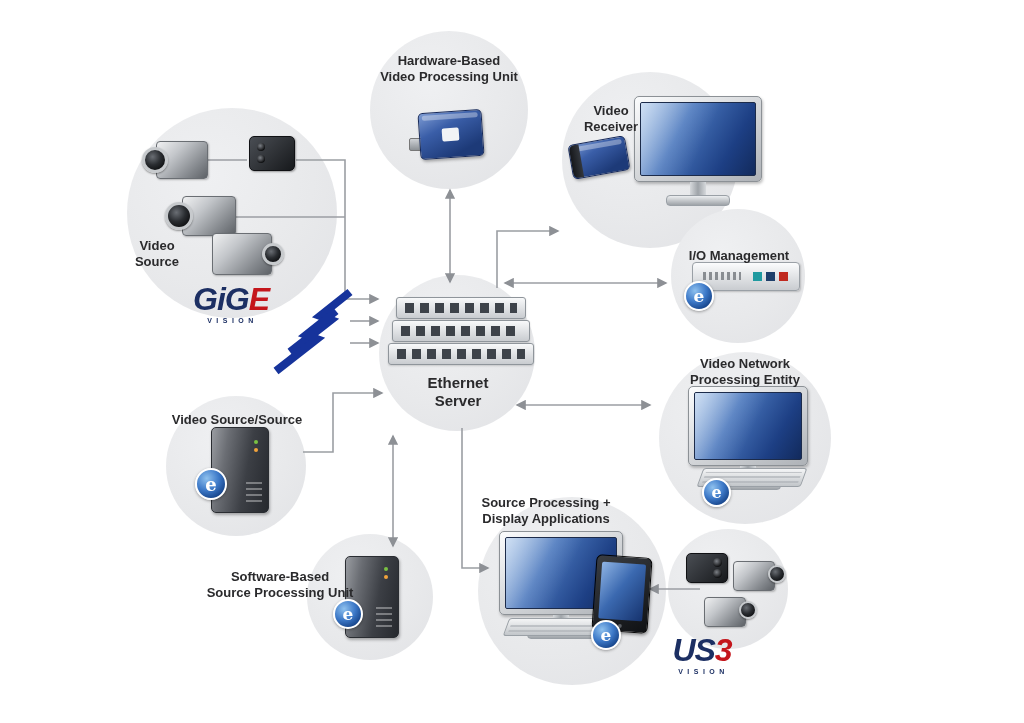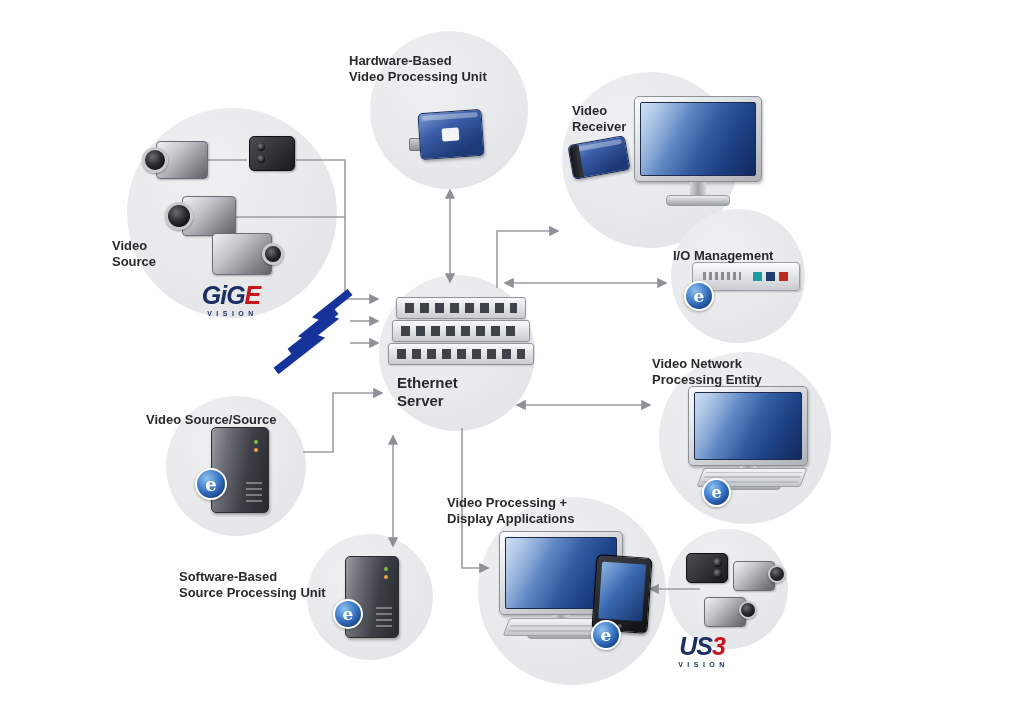--- a/index.html
+++ b/index.html
@@ -5,21 +5,21 @@
   html,body{margin:0;padding:0;background:#fff;}
   body{font-family:"Liberation Sans",sans-serif;}
   #canvas{position:relative;width:1024px;height:723px;background:#fff;overflow:hidden;}
 
   .circle{position:absolute;border-radius:50%;z-index:0;
     background:radial-gradient(circle at 38% 32%, #eff0f2 0%, #e8e9eb 55%, #e1e2e5 100%);}
 
   #lines{position:absolute;left:0;top:0;z-index:1;}
 
   .dlabel{position:absolute;z-index:5;font-weight:bold;font-size:13px;line-height:1.22;
-    color:#2a2a2c;text-align:left;white-space:pre-line;}
+    color:#2a2a2c;text-align:center;white-space:pre-line;}
   .dlabel.big{font-size:15px;}
 
   
   .slab{position:absolute;z-index:2;height:20px;border-radius:3px;border:1px solid #8f959b;
     background:linear-gradient(#f8f9fa,#c9ccd0);box-shadow:0 1px 2px rgba(0,0,0,.15);}
   .slab::after{content:"";position:absolute;left:8px;right:8px;top:5px;height:10px;
     background:repeating-linear-gradient(90deg,#3e434a 0 9px,transparent 9px 15px);}
 
   
   .monitor{position:absolute;z-index:3;}
@@ -88,21 +88,21 @@
   
   .tablet{position:absolute;z-index:5;border-radius:6px;border:1px solid #000;transform:rotate(4deg);
     background:linear-gradient(145deg,#3a3d42,#0f1114);box-shadow:1px 2px 3px rgba(0,0,0,.35);}
   .tablet .tscreen{position:absolute;left:5px;right:5px;top:6px;bottom:11px;border-radius:2px;
     background:linear-gradient(125deg,#8fb4e4 0%, #3b69b0 45%, #16336e 100%);}
   .tablet .home{position:absolute;bottom:3px;left:50%;width:4px;height:4px;margin-left:-2px;
     border-radius:50%;background:#5a5e64;}
 
   
   .logo{position:absolute;z-index:5;text-align:center;}
-  .logo .main{font-size:25px;font-weight:bold;font-style:italic;color:#1c2f63;line-height:1;letter-spacing:-1px;}
+  .logo .main{font-size:32px;font-weight:bold;font-style:italic;color:#1c2f63;line-height:1;letter-spacing:-1px;}
   .logo .red{color:#c4161c;}
   .logo .sub{font-size:7px;font-weight:bold;letter-spacing:4.5px;color:#1c2f63;margin-top:2px;text-indent:3px;}
 </style>
 </head>
 <body>
 
 <div id="canvas">
 
   <div class="circle" style="left:127px;top:108px;width:210px;height:210px"></div>
   <div class="circle" style="left:370px;top:31px;width:158px;height:158px"></div>
@@ -235,21 +235,21 @@
   <div class="dlabel" style="left:572px;top:103px;width:78px">Video
 Receiver</div>
   <div class="dlabel" style="left:673px;top:248px;width:132px">I/O Management</div>
   <div class="dlabel big" style="left:397px;top:374px;width:122px">Ethernet
 Server</div>
   <div class="dlabel" style="left:652px;top:356px;width:186px">Video Network
 Processing Entity</div>
   <div class="dlabel" style="left:146px;top:412px;width:182px">Video Source/Source</div>
   <div class="dlabel" style="left:179px;top:569px;width:202px">Software-Based
 Source Processing Unit</div>
-  <div class="dlabel" style="left:447px;top:495px;width:198px">Video Processing +
+  <div class="dlabel" style="left:447px;top:495px;width:198px">Source Processing +
 Display Applications</div>
 
   <div class="logo" style="left:183px;top:283px;width:96px">
     <div class="main"><span>GiG</span><span class="red">E</span></div>
     <div class="sub">VISION</div>
   </div>
   <div class="logo" style="left:660px;top:634px;width:84px">
     <div class="main"><span>US</span><span class="red">3</span></div>
     <div class="sub">VISION</div>
   </div>

